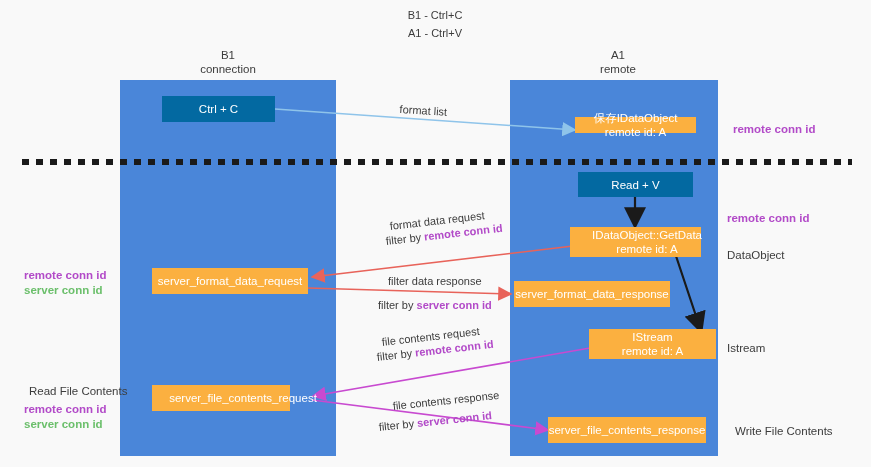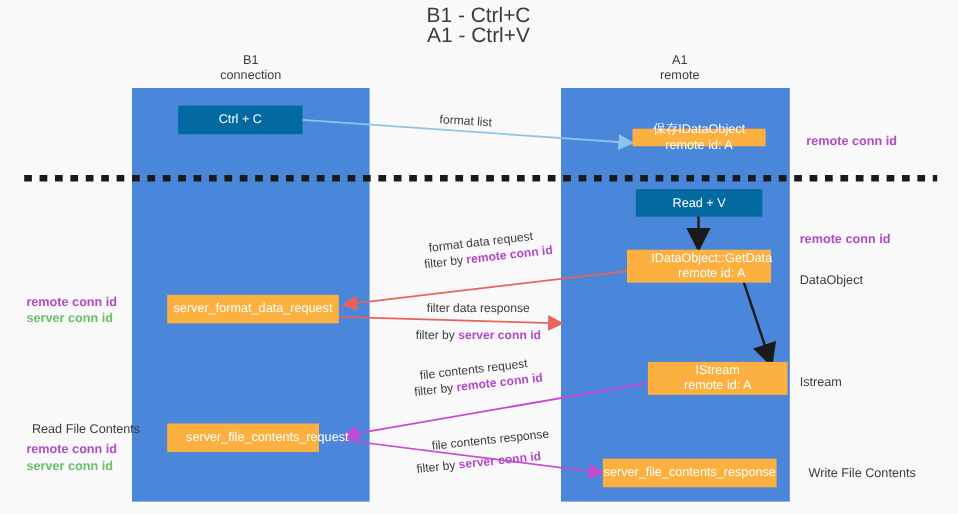--- a/index.html
+++ b/index.html
@@ -23,21 +23,21 @@
     pointer-events: none;
   }
   .col {
     position: absolute;
     background: #4a86d9;
   }
   .title {
     position: absolute;
     text-align: center;
     color: #3c3c3c;
-    font-size: 19px;
+    font-size: 11px;
     line-height: 18px;
     white-space: pre-line;
   }
   .colhead {
     position: absolute;
     text-align: center;
     color: #3c3c3c;
     font-size: 11.5px;
     line-height: 14px;
     white-space: pre-line;
@@ -127,20 +127,21 @@
   <div class="node green" style="left:162px; top:96px; width:113px; height:26px;">Ctrl + C</div>
 
   <div class="node orange" style="left:575px; top:117px; width:121px; height:16px;">保存IDataObject<br>remote id: A</div>
 
   <div class="node green" style="left:578px; top:172px; width:115px; height:25px;">Read + V</div>
 
   <div class="node orange" style="left:570px; top:227px; width:131px; height:30px;padding-left:27px;">IDataObject::GetData<br>remote id: A</div>
 
   <div class="node orange" style="left:152px; top:268px; width:156px; height:26px;">server_format_data_request</div>
 
+  <div class="node orange" style="left:514px; top:281px; width:156px; height:26px;">server_format_data_response</div>
 
   <div class="node orange" style="left:589px; top:329px; width:127px; height:30px;">IStream<br>remote id: A</div>
 
   <div class="node orange" style="left:152px; top:385px; width:138px; height:26px;padding-left:48px;">server_file_contents_request</div>
 
   <div class="node orange" style="left:548px; top:417px; width:158px; height:26px;">server_file_contents_response</div>
 
   <div class="edgelabel" style="left:400px; top:102px; transform: rotate(3.5deg);">format list</div>
 
   <div class="edgelabel" style="left:389px; top:219px; transform: rotate(-6.5deg);">format data request</div>

